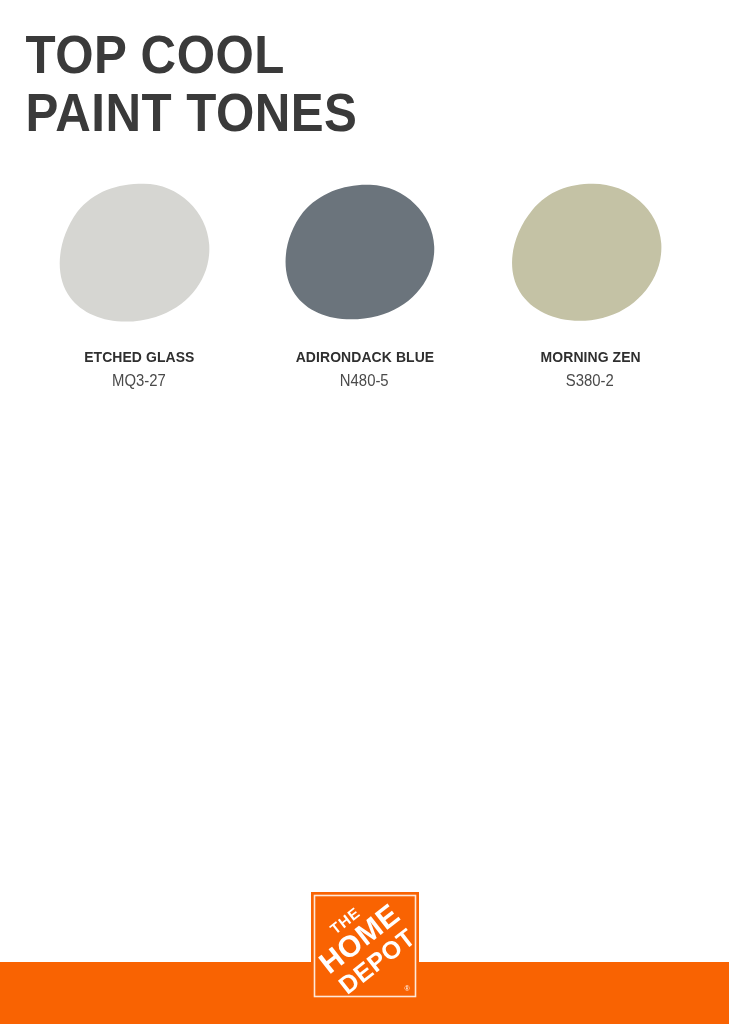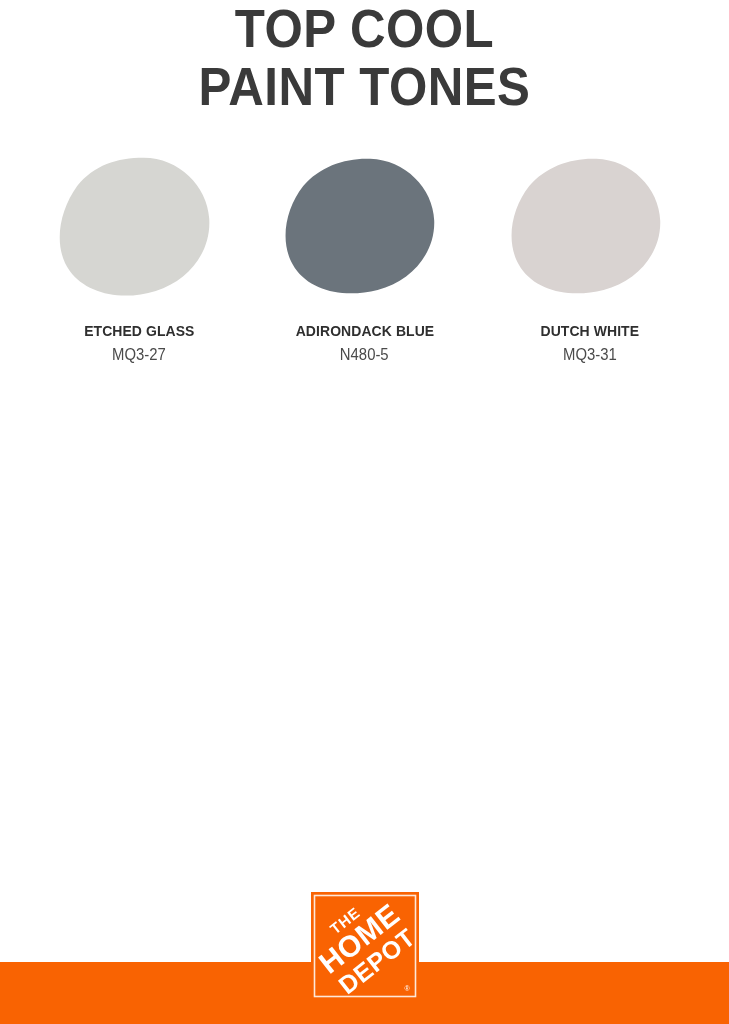--- a/index.html
+++ b/index.html
@@ -20,21 +20,22 @@
     width: 729px;
     height: 1024px;
     background: #ffffff;
     box-sizing: border-box;
     display: flex;
     flex-direction: column;
   }
 
   
   .title-block {
-    text-align: center;
+    padding-top: 26px;
+    text-align: left;
   }
   .title-line {
     display: block;
     font-family: "Liberation Sans", sans-serif;
     font-weight: bold;
     font-size: 53px;
     line-height: 58px;
     letter-spacing: 0.5px;
     color: #3a3a3a;
     transform: scaleX(0.93);
@@ -147,25 +148,25 @@
           <svg viewBox="0 0 166 140" preserveAspectRatio="xMidYMid meet">
             <path d="M89,5 C122,6 149,33 150,64 C151,95 128,122 96,130 C64,138 32,131 17,109 C2,87 7,54 25,31 C41,12 66,4 89,5 Z" fill="#6b747c"></path>
           </svg>
         </div>
         <div class="swatch-name">ADIRONDACK BLUE</div>
         <div class="swatch-code">N480-5</div>
       </div>
       <div class="swatch-cell">
         <div class="blob-wrap">
           <svg viewBox="0 0 166 140" preserveAspectRatio="xMidYMid meet">
-            <path d="M89,5 C122,6 149,33 150,64 C151,95 128,122 96,130 C64,138 32,131 17,109 C2,87 7,54 25,31 C41,12 66,4 89,5 Z" fill="#d9d3d1"></path>
+            <path d="M86,4 C120,4 149,29 151,61 C153,94 128,124 95,132 C63,140 30,130 16,107 C2,84 9,52 28,29 C43,11 63,4 86,4 Z" fill="#c4c2a5"></path>
           </svg>
         </div>
-        <div class="swatch-name">DUTCH WHITE</div>
-        <div class="swatch-code">MQ3-31</div>
+        <div class="swatch-name">MORNING ZEN</div>
+        <div class="swatch-code">S380-2</div>
       </div>
     </div>
 
   <div class="footer"></div>
 
   <div class="logo">
     <svg viewBox="0 0 108 108" xmlns="http://www.w3.org/2000/svg" aria-hidden="true">
       <rect x="0" y="0" width="108" height="108" fill="#f96302"></rect>
       <rect x="3.5" y="3.5" width="101" height="101" fill="none" stroke="#ffffff" stroke-width="1.6" opacity="0.85"></rect>
       <g transform="rotate(-38 54 54)">

